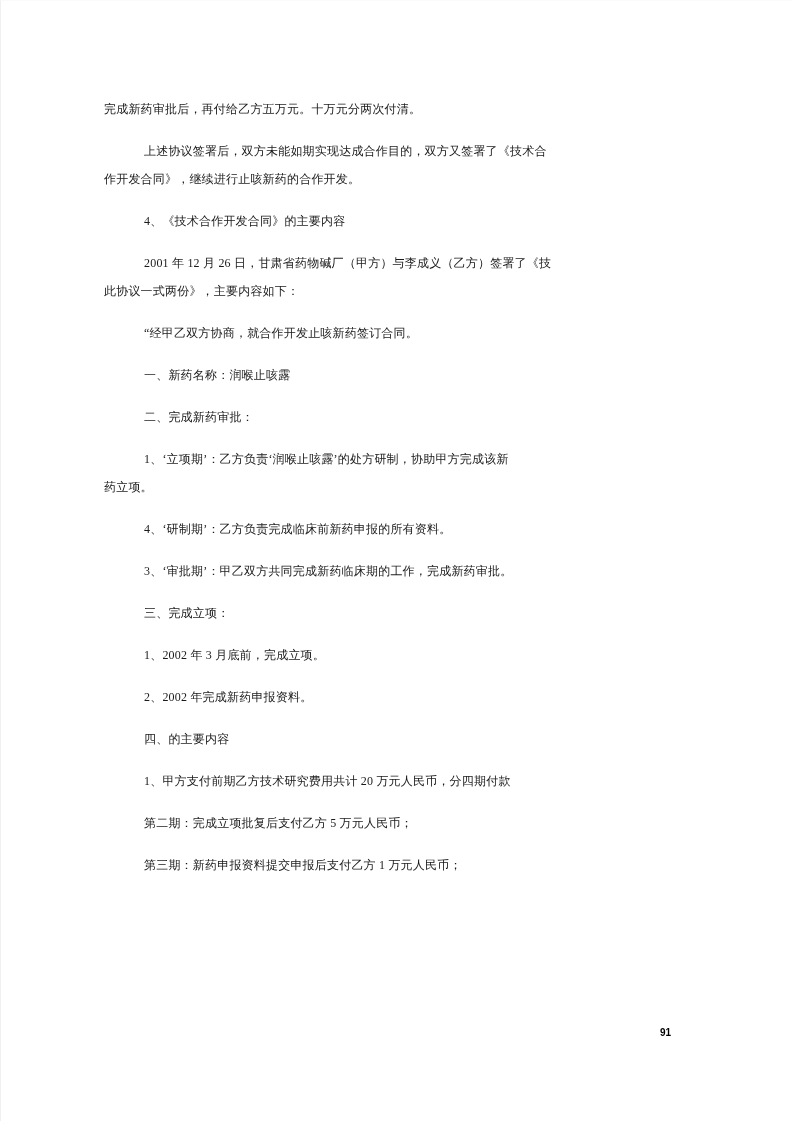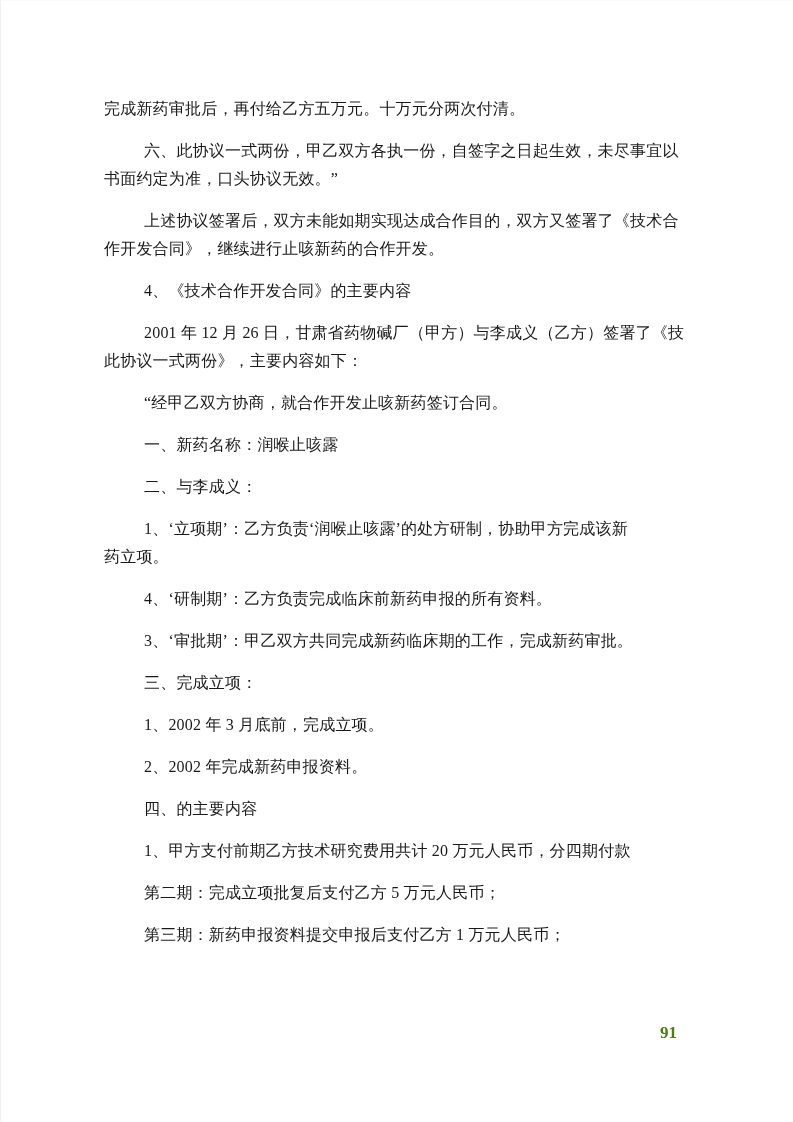--- a/index.html
+++ b/index.html
@@ -31,70 +31,66 @@
     width: 580px;
     color: #1a1a1a;
   }
   .paragraph {
     margin: 0 0 14px 0;
     padding: 0;
   }
   .line {
     height: 28px;
     line-height: 28px;
-    font-size: 16px;
+    font-size: 12px;
     white-space: nowrap;
     letter-spacing: 0.2px;
     font-family: Liberation Serif, serif;
   }
   .line.indent {
     padding-left: 40px;
   }
   .page-number {
     position: absolute;
     left: 659px;
     top: 1024px;
-    font-size: 17px;
+    font-size: 10px;
     line-height: 16px;
     font-weight: bold;
-    color: #4d7c0f;
-    font-family: Liberation Serif, serif;
+    color: #000000;
+    font-family: Liberation Sans, sans-serif;
   }
 </style>
 </head>
 <body>
 
 <div class="doc-page">
   <div class="doc-body" id="doc-body">
       <div class="paragraph">
         <div class="line">完成新药审批后，再付给乙方五万元。十万元分两次付清。</div>
-      </div>
-      <div class="paragraph">
-        <div class="line indent">六、此协议一式两份，甲乙双方各执一份，自签字之日起生效，未尽事宜以</div>
-        <div class="line">书面约定为准，口头协议无效。”</div>
       </div>
       <div class="paragraph">
         <div class="line indent">上述协议签署后，双方未能如期实现达成合作目的，双方又签署了《技术合</div>
         <div class="line">作开发合同》，继续进行止咳新药的合作开发。</div>
       </div>
       <div class="paragraph">
         <div class="line indent">4、《技术合作开发合同》的主要内容</div>
       </div>
       <div class="paragraph">
         <div class="line indent">2001 年 12 月 26 日，甘肃省药物碱厂（甲方）与李成义（乙方）签署了《技</div>
         <div class="line">此协议一式两份》，主要内容如下：</div>
       </div>
       <div class="paragraph">
         <div class="line indent">“经甲乙双方协商，就合作开发止咳新药签订合同。</div>
       </div>
       <div class="paragraph">
         <div class="line indent">一、新药名称：润喉止咳露</div>
       </div>
       <div class="paragraph">
-        <div class="line indent">二、与李成义：</div>
+        <div class="line indent">二、完成新药审批：</div>
       </div>
       <div class="paragraph">
         <div class="line indent">1、‘立项期’：乙方负责‘润喉止咳露’的处方研制，协助甲方完成该新</div>
         <div class="line">药立项。</div>
       </div>
       <div class="paragraph">
         <div class="line indent">4、‘研制期’：乙方负责完成临床前新药申报的所有资料。</div>
       </div>
       <div class="paragraph">
         <div class="line indent">3、‘审批期’：甲乙双方共同完成新药临床期的工作，完成新药审批。</div>

